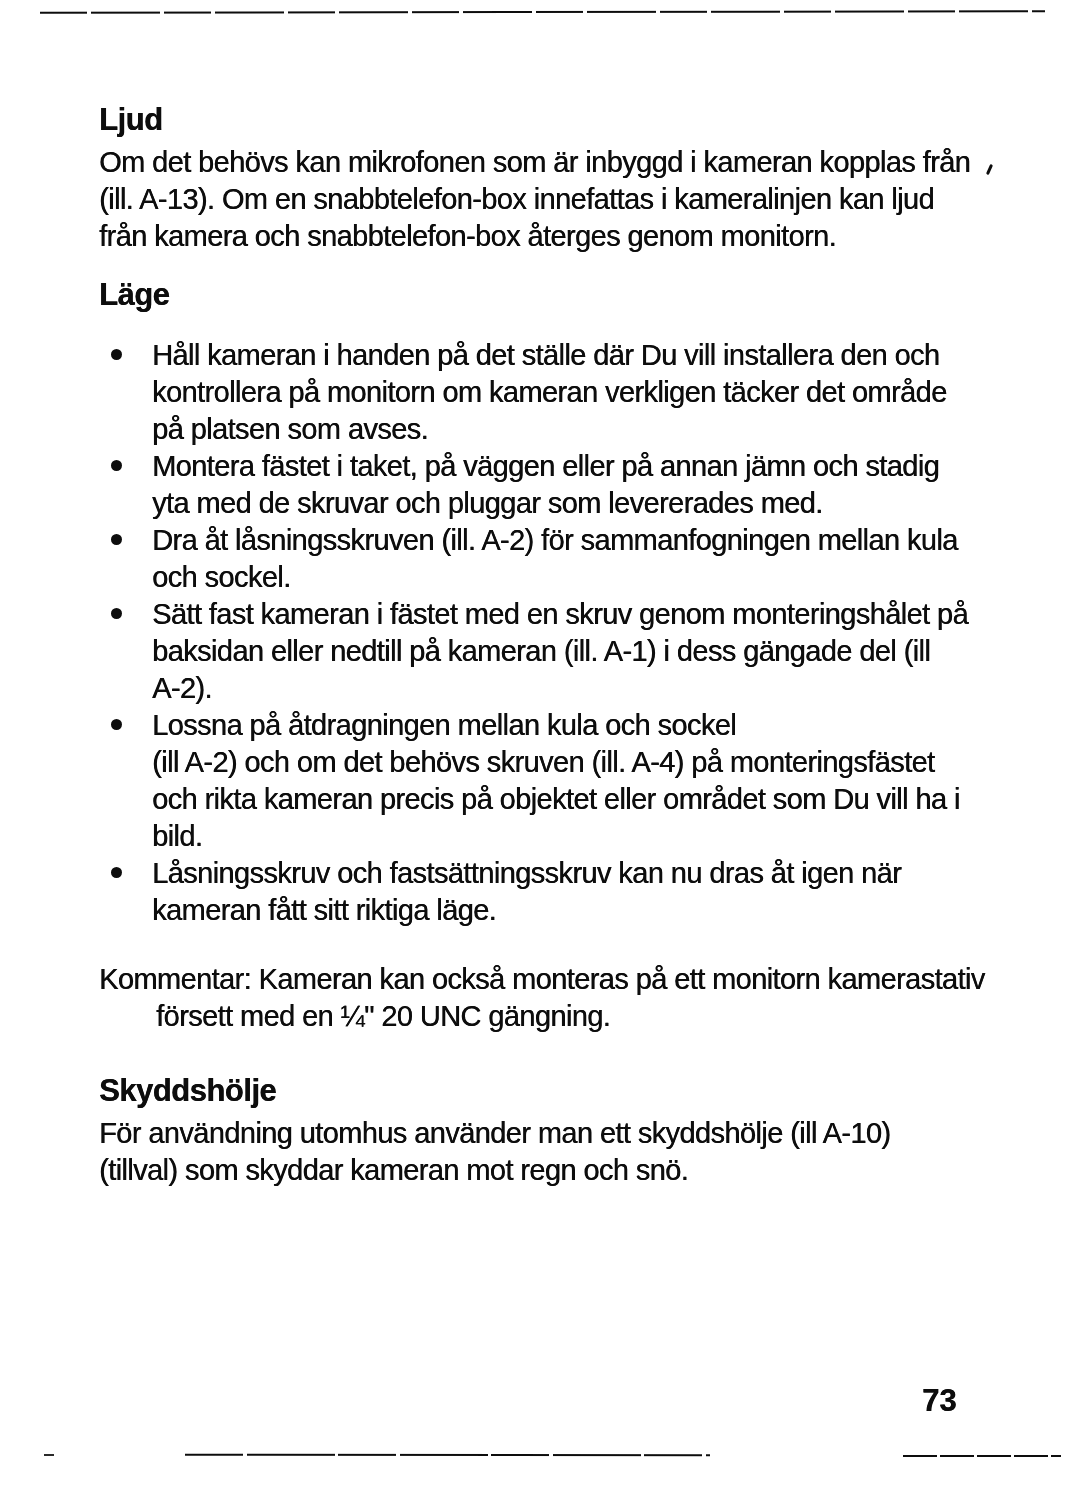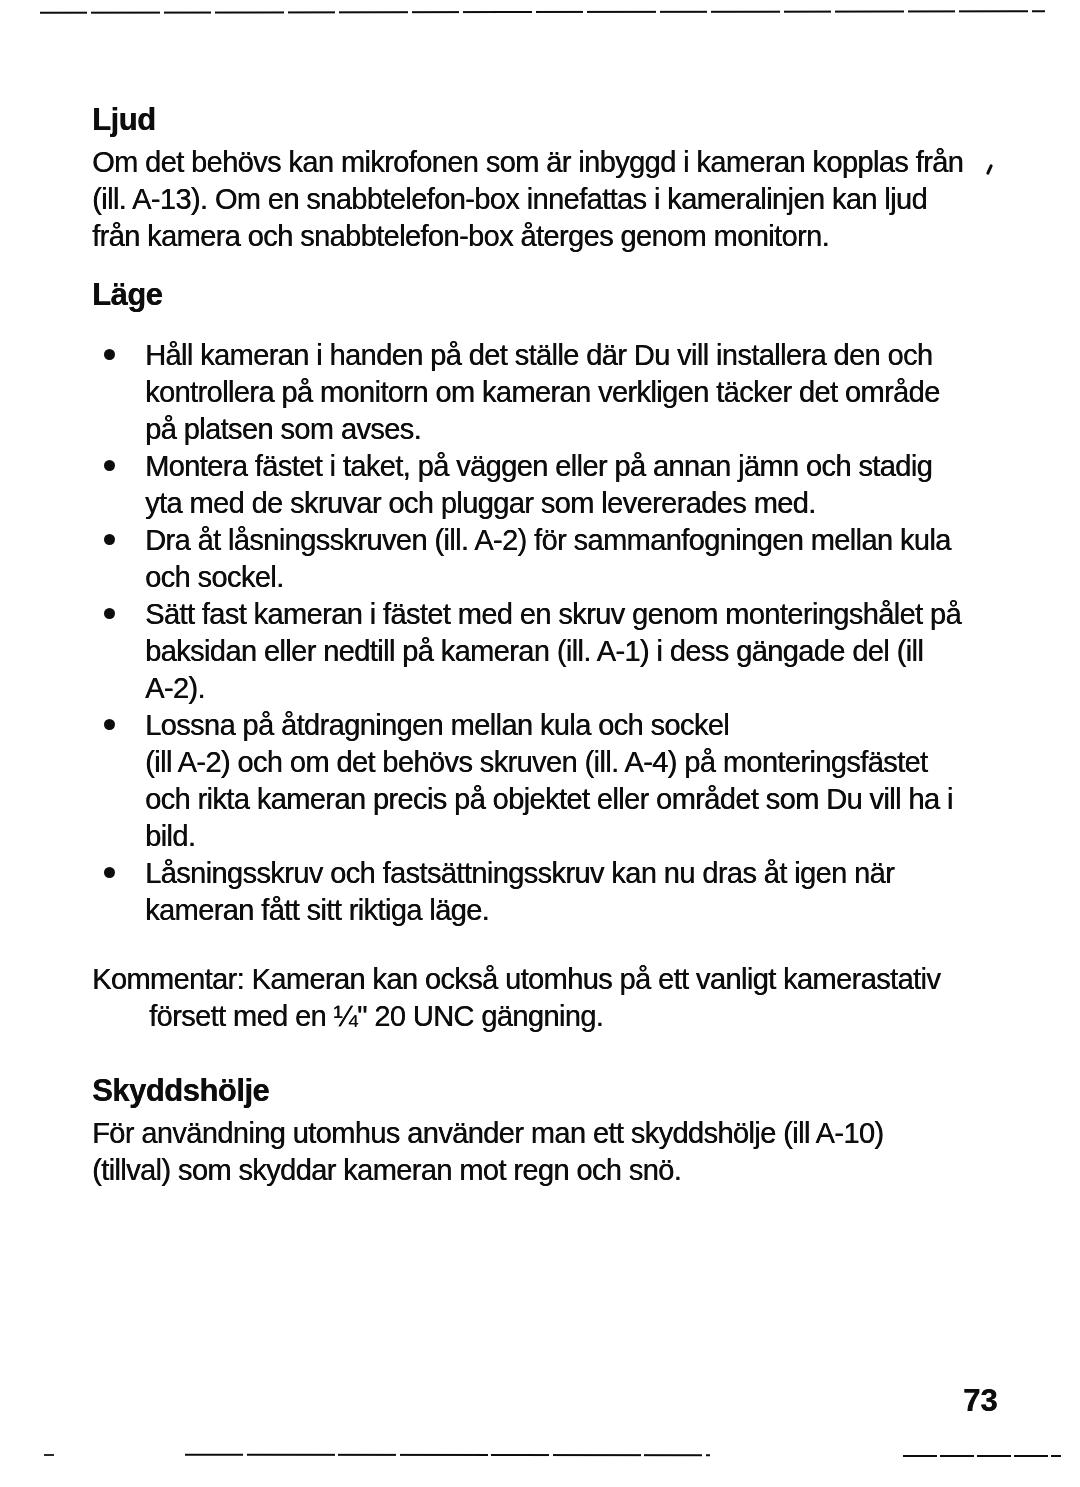--- a/index.html
+++ b/index.html
@@ -7,21 +7,21 @@
     width: 1080px;
     height: 1487px;
     position: relative;
     background: #ffffff;
     font-family: "Liberation Sans", sans-serif;
     color: #0d0d0d;
     overflow: hidden;
   }
   .content {
     position: absolute;
-    left: 92px;
+    left: 99px;
     top: 100px;
     width: 940px;
   }
   .head {
     font-size: 31px;
     font-weight: 700;
     line-height: 40px;
     letter-spacing: -0.5px;
     margin: 0 0 4px 0;
     text-shadow: 0.4px 0 0 currentColor;
@@ -44,21 +44,21 @@
     width: 11px; height: 11px;
     border-radius: 50%;
     background: #0d0d0d;
     margin-left: 12px;
   }
   .bullet .para { flex: 1; }
   .comment { margin-top: 32px; }
   .comment .indent { margin-left: 57px; }
   .page-number {
     position: absolute;
-    left: 963px;
+    left: 922px;
     top: 1383px;
     font-size: 31px;
     font-weight: 700;
     letter-spacing: 0px;
     text-shadow: 0.4px 0 0 currentColor;
   }
   
   .rule-top {
     position: absolute;
     left: 40px; top: 11px;
@@ -164,21 +164,21 @@
       <span class="marker">
           <span class="dot"></span>
         </span>
       <p class="para">Låsningsskruv och fastsättningsskruv kan nu dras åt igen när
 kameran fått sitt riktiga läge.</p>
     </div>
 
   </div>
 
   <div class="comment">
-    <p class="para">Kommentar: Kameran kan också utomhus på ett vanligt kamerastativ</p>
+    <p class="para">Kommentar: Kameran kan också monteras på ett monitorn kamerastativ</p>
     <p class="para indent">försett med en ¼" 20 UNC gängning.</p>
   </div>
 
   <h2 class="head skydd">Skyddshölje</h2>
   <p class="para">För användning utomhus använder man ett skyddshölje (ill A-10)
 (tillval) som skyddar kameran mot regn och snö.</p>
 
 </div>
 
 <div class="page-number">73</div>

